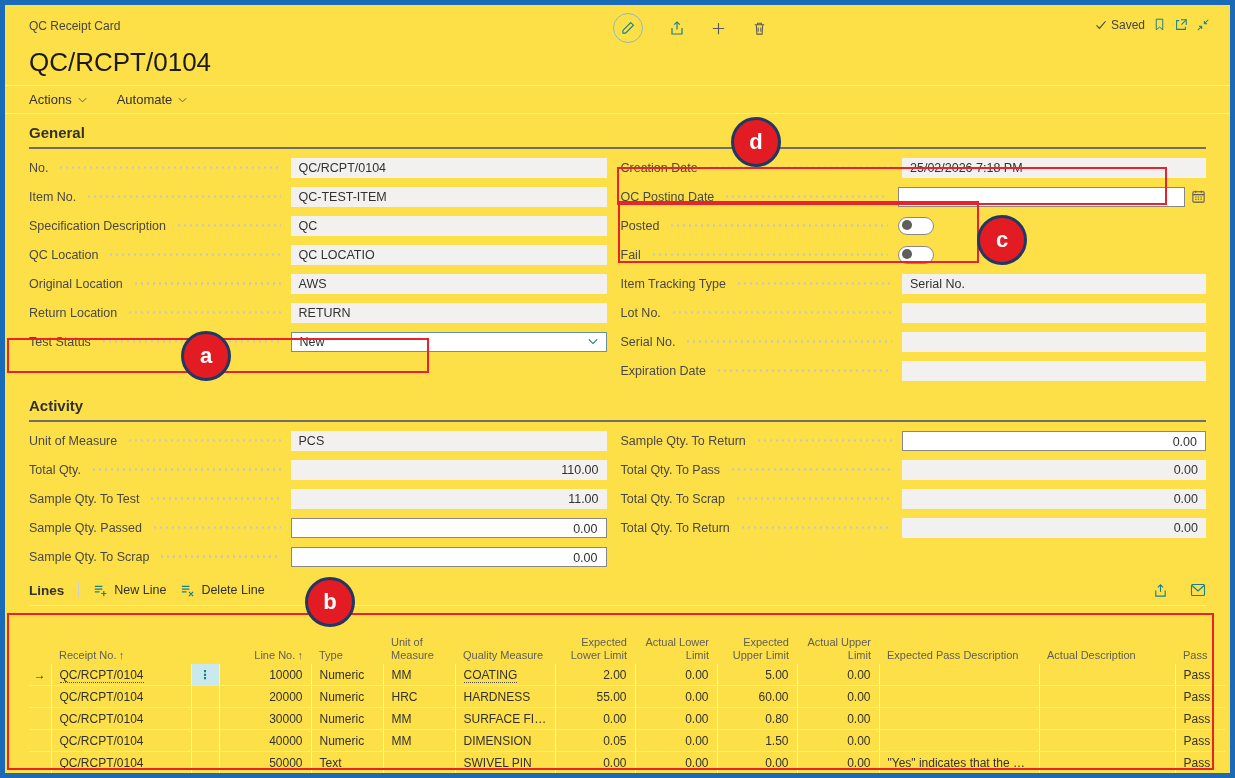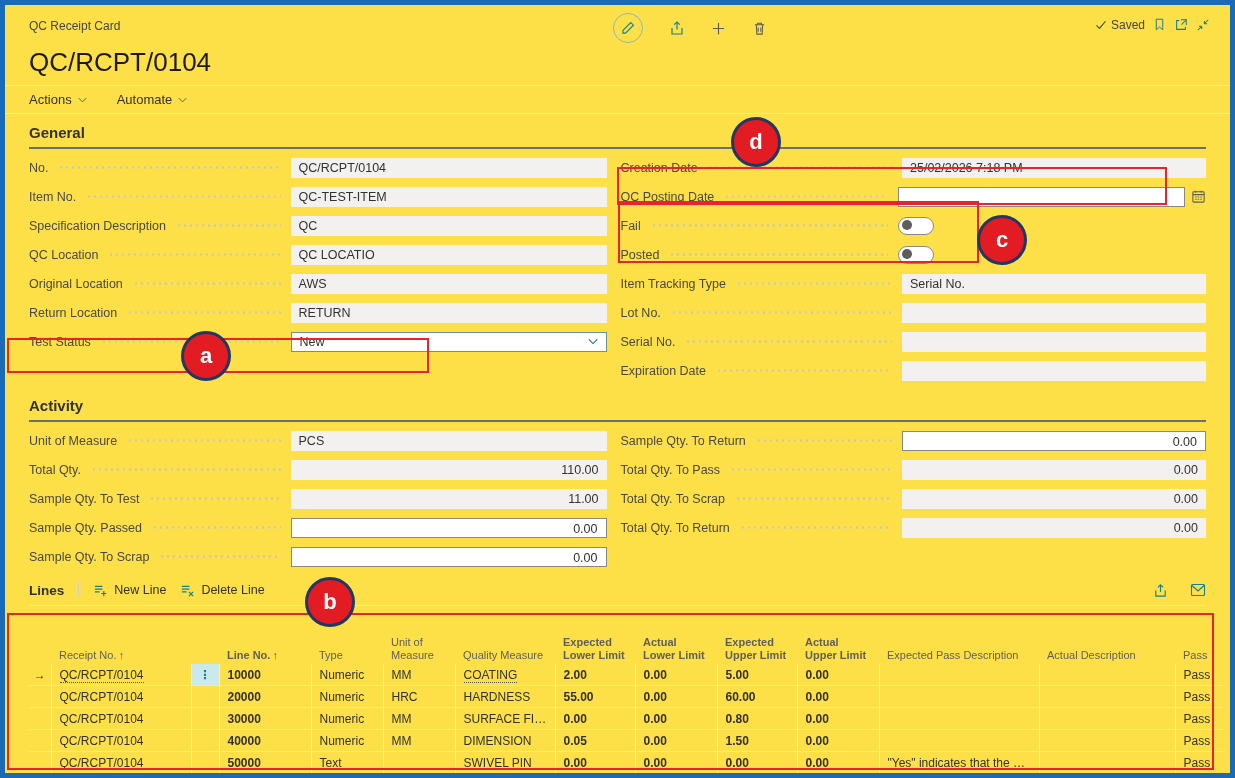--- a/index.html
+++ b/index.html
@@ -51,21 +51,21 @@
   .lines-toolbar{display:flex;align-items:center;gap:14px;height:30px;border-bottom:1px solid #e8e8e8;}
   .lines-title{font-weight:700;font-size:13.5px;}
   .vsep{width:1px;height:16px;background:#d0d0d0;}
   .tool-btn{display:flex;gap:6px;align-items:center;font-size:12.5px;color:#323130;background:none;
         border:none;cursor:pointer;font-family:inherit;padding:0;}
   .lines-right{margin-left:auto;display:flex;gap:22px;align-items:center;}
   #table-wrap{margin-top:28px;}
   table{width:1183px;border-collapse:collapse;table-layout:fixed;font-size:12px;}
   th{font-weight:400;color:#605e5c;font-size:11px;padding:2px 8px;vertical-align:bottom;
      border-bottom:1px solid #d6d6d6;text-align:left;line-height:1.15;cursor:pointer;}
-  th.r,td.r{text-align:left;font-weight:bold;}
+  th.r,td.r{text-align:right;}
   td{padding:2px 8px;height:17px;border-bottom:1px solid #e6e6e6;border-left:1px solid #f0f0f0;
      white-space:nowrap;overflow:hidden;text-overflow:ellipsis;color:#323130;}
   td:first-child{border-left:none;text-align:center;padding:2px 2px;color:#323130;}
   .lnk{border-bottom:1px dotted #55524e;}
   .ell-cell{background:#c9e9ec;text-align:center;color:#17808d;font-weight:700;padding:0;cursor:pointer;}
   
   .ann-rect{position:absolute;border:2px solid #e8232b;pointer-events:none;}
   #rect-a{left:2px;top:333px;width:418px;height:31px;}
   #rect-d{left:612px;top:162px;width:546px;height:34px;}
   #rect-c{left:613px;top:196px;width:357px;height:58px;}
@@ -223,30 +223,30 @@
               <div class="ctl ed"></div>
               <span class="cal">
                 <svg width="15" height="15" viewBox="0 0 16 16" fill="none" stroke="#5a5a5a" stroke-width="1.1">
                   <rect x="2" y="3" width="12" height="11" rx="1"></rect>
                   <path d="M2 6h12M5 1.8V4M11 1.8V4M4.5 8.5h1.5M7.2 8.5h1.5M10 8.5h1.5M4.5 11h1.5M7.2 11h1.5M10 11h1.5"></path>
                 </svg>
               </span>
             </div>
           </div>
           <div class="f-row">
-            <span class="f-label">Fail</span>
+            <span class="f-label">Posted</span>
             <span class="dots"></span>
             <div class="ctl-wrap">
               <div class="toggle">
                 <span class="knob"></span>
               </div>
             </div>
           </div>
           <div class="f-row">
-            <span class="f-label">Posted</span>
+            <span class="f-label">Fail</span>
             <span class="dots"></span>
             <div class="ctl-wrap">
               <div class="toggle">
                 <span class="knob"></span>
               </div>
             </div>
           </div>
           <div class="f-row">
             <span class="f-label">Item Tracking Type</span>
             <span class="dots"></span>

